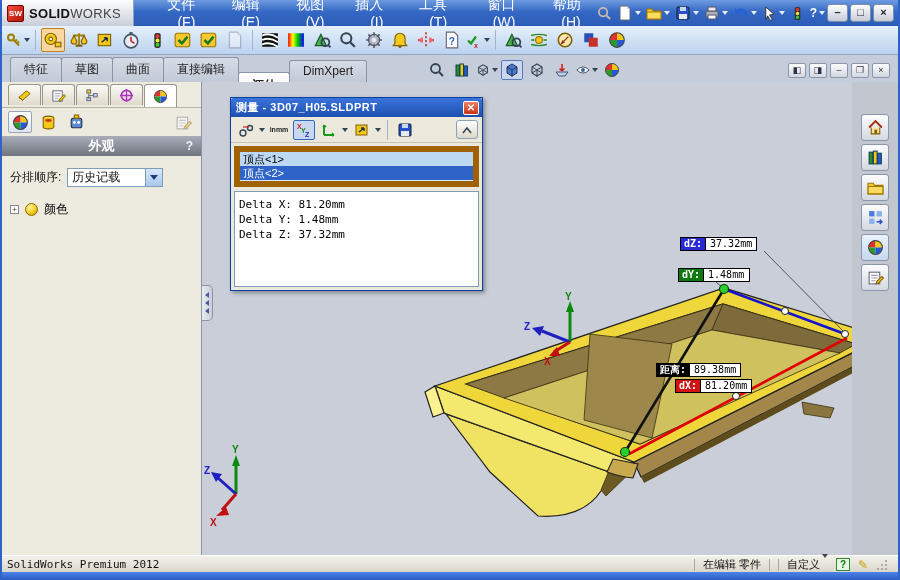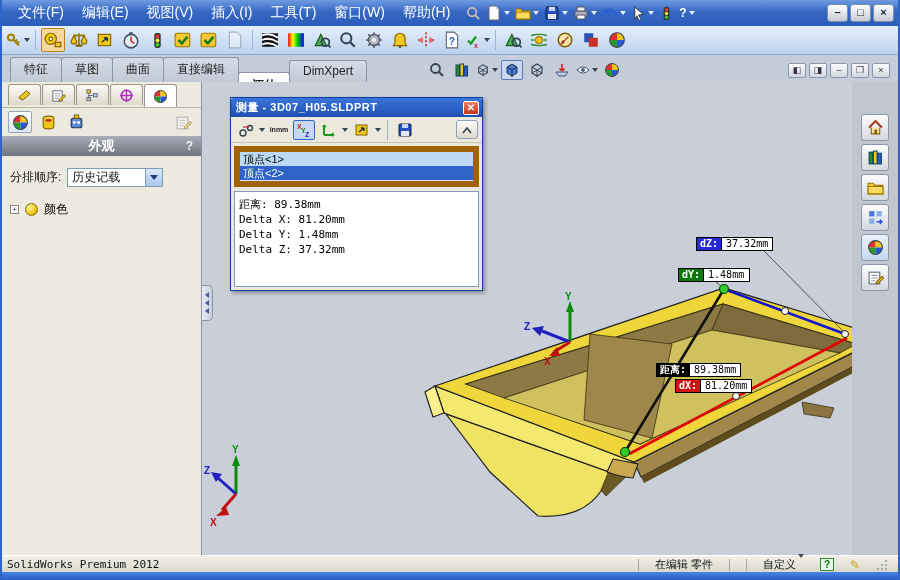--- a/index.html
+++ b/index.html
@@ -97,21 +97,21 @@
   .mlist { margin:3px 3px 0; height:41px; border:6px solid #a16207; background:#DCEBFA; font-size:11px; overflow:hidden; }
   .mrow { height:14px; line-height:14px; padding-left:3px; color:#000; }
   .mrow.r1 { background:#BCD8F2; }
   .mrow.sel { background:#2F63C8; color:#fff; }
   .mres { margin:4px 3px 3px; height:96px; border:1px solid #7F9DB9; background:#fff; padding:5px 4px; font-family:"DejaVu Sans Mono",monospace; font-size:11px; color:#000; }
   .mres .line { line-height:15px; white-space:pre; }
 
   
   .statusbar { position:absolute; left:0; right:0; top:555px; height:18px; background:linear-gradient(#F2F1EA,#D8D6CA); border-top:1px solid #fff; display:flex; align-items:center; font-size:11px; color:#111; }
   .statusbar .lefttxt { padding-left:5px; font-family:"DejaVu Sans Mono",monospace; font-size:11px; }
-  .sb-right { margin-left:auto; display:flex; align-items:center; gap:16px; padding-right:10px; }
+  .sb-right { margin-left:auto; display:flex; align-items:center; gap:8px; padding-right:10px; }
   .sb-sep { width:1px; height:12px; background:#AAA89C; }
   .sb-help { width:14px; height:13px; background:#E8F4E8; border:1px solid #2E8B2E; color:#0A7A0A; font-size:10px; font-weight:bold; text-align:center; line-height:11px; }
   .bottombar { position:absolute; left:0; right:0; top:572px; height:8px; background:linear-gradient(#4A84E8,#2A5BC4); }
 
   svg text { font-family:"Liberation Sans",sans-serif; }
 </style>
 </head>
 <body>
 
 <svg width="0" height="0" style="position:absolute">
@@ -310,20 +310,24 @@
         <path d="M5 5l6 0" stroke="#C22" stroke-width="1.2"></path>
       </symbol>
     <symbol id="s-key" viewBox="0 0 16 16">
         <circle cx="5" cy="5" r="3" fill="none" stroke="#A08000" stroke-width="2"></circle>
         <path d="M7 7l6 6M11 11l2-2M9 9l2-2" stroke="#A08000" stroke-width="2"></path>
       </symbol>
   </defs>
 </svg>
 
 <div class="titlebar">
+  <div class="logo-seg">
+    <div class="swcube">SW</div>
+    <div class="brand"><b>SOLID</b><span class="w">WORKS</span></div>
+  </div>
   <div class="menus">
     <span class="menu-item">文件(F)</span>
     <span class="menu-item">编辑(E)</span>
     <span class="menu-item">视图(V)</span>
     <span class="menu-item">插入(I)</span>
     <span class="menu-item">工具(T)</span>
     <span class="menu-item">窗口(W)</span>
     <span class="menu-item">帮助(H)</span>
   </div>
   <div class="qbar">
@@ -698,21 +702,21 @@
         <line x1="34" y1="412" x2="16" y2="396" stroke="#2020C0" stroke-width="3"></line>
         <path d="M20,392 L14,400 L9,390 Z" fill="#2020C0"></path>
         <line x1="34" y1="412" x2="20" y2="428" stroke="#C01010" stroke-width="3"></line>
         <path d="M24,425 L27,433 L14,434 Z" fill="#C01010"></path>
         <text x="30" y="371" font-size="10" fill="#0A8A0A" font-weight="bold">Y</text>
         <text x="2" y="392" font-size="10" fill="#2020C0" font-weight="bold">Z</text>
         <text x="8" y="444" font-size="10" fill="#C01010" font-weight="bold">X</text>
       </g>
     </svg>
 
-    <div class="chip" style="left:494px;top:155px">
+    <div class="chip" style="left:478px;top:155px">
       <span class="k kblue">dZ:</span>
         <span class="v">37.32mm</span>
     </div>
     <div class="chip" style="left:476px;top:186px">
       <span class="k kgreen">dY:</span>
         <span class="v">1.48mm</span>
     </div>
     <div class="chip" style="left:454px;top:281px">
       <span class="k kblack">距离:</span>
         <span class="v">89.38mm</span>
@@ -815,21 +819,20 @@
         <svg width="10" height="8">
           <path d="M1,7 L5,2 L9,7" fill="none" stroke="#345" stroke-width="1.6"></path>
         </svg>
       </span>
   </div>
   <div class="mlist">
     <div class="mrow r1">顶点&lt;1&gt;</div>
     <div class="mrow sel">顶点&lt;2&gt;</div>
   </div>
   <div class="mres">
-    <div class="line"><span>距离:</span> <span>89.38mm</span></div>
     <div class="line"><span>Delta X:</span> <span>81.20mm</span></div>
     <div class="line"><span>Delta Y:</span> <span>1.48mm</span></div>
     <div class="line"><span>Delta Z:</span> <span>37.32mm</span></div>
   </div>
 </div>
 
 <div class="statusbar">
   <span class="lefttxt">SolidWorks Premium 2012</span>
   <div class="sb-right">
     <span class="sb-sep"></span>

